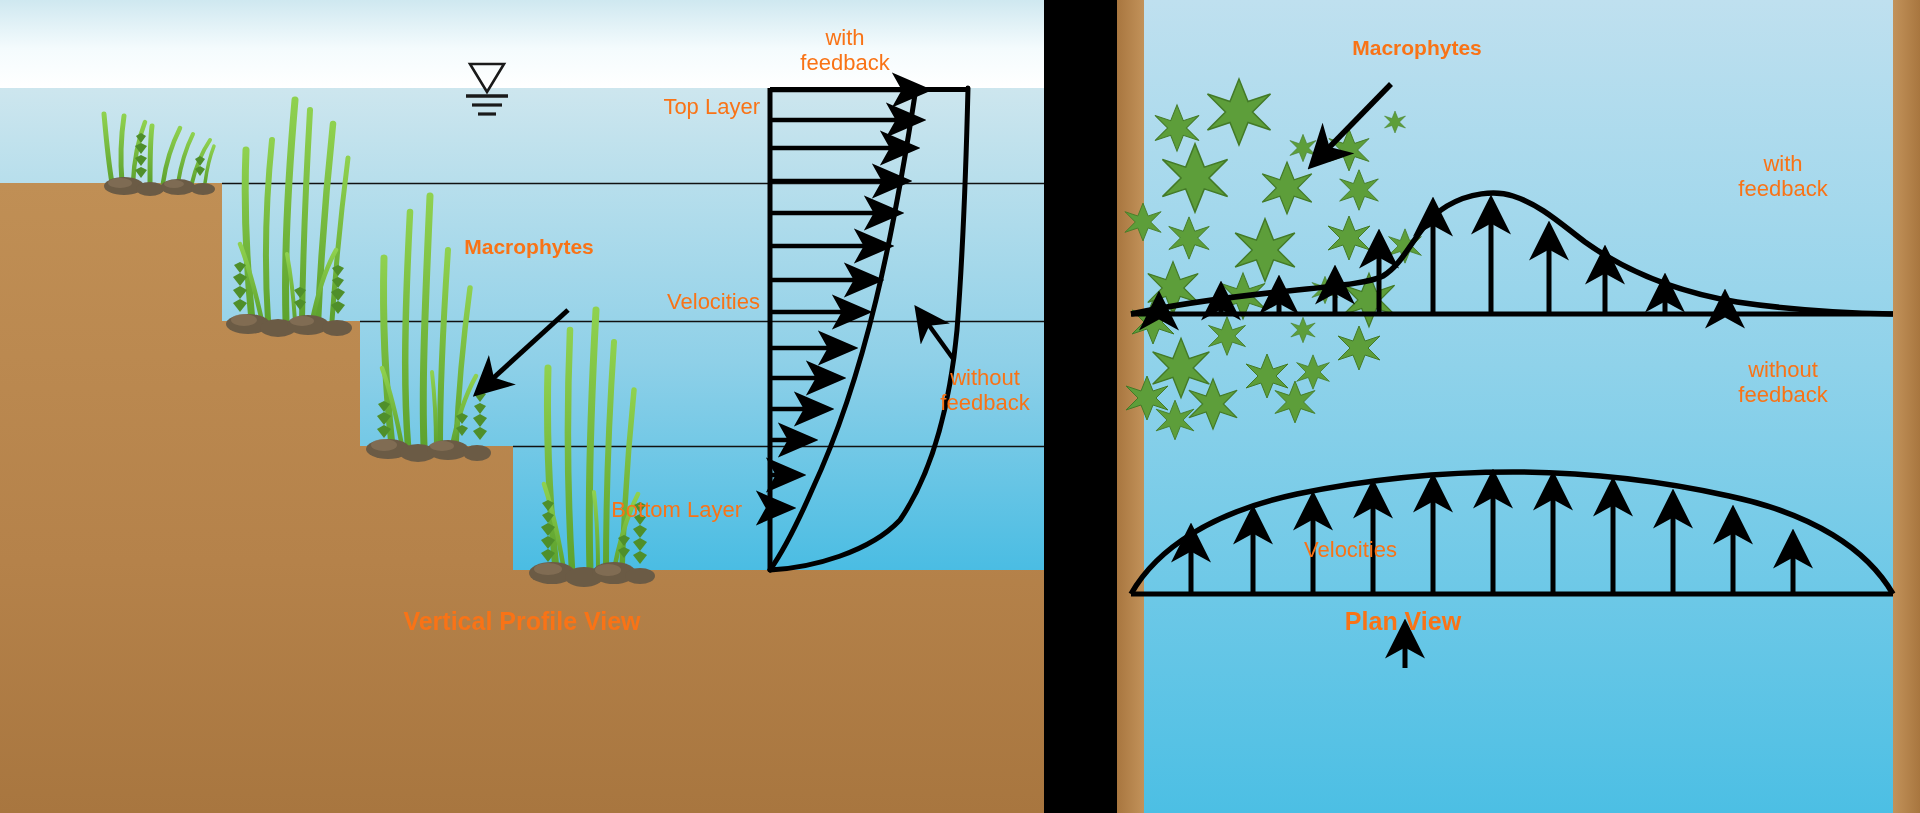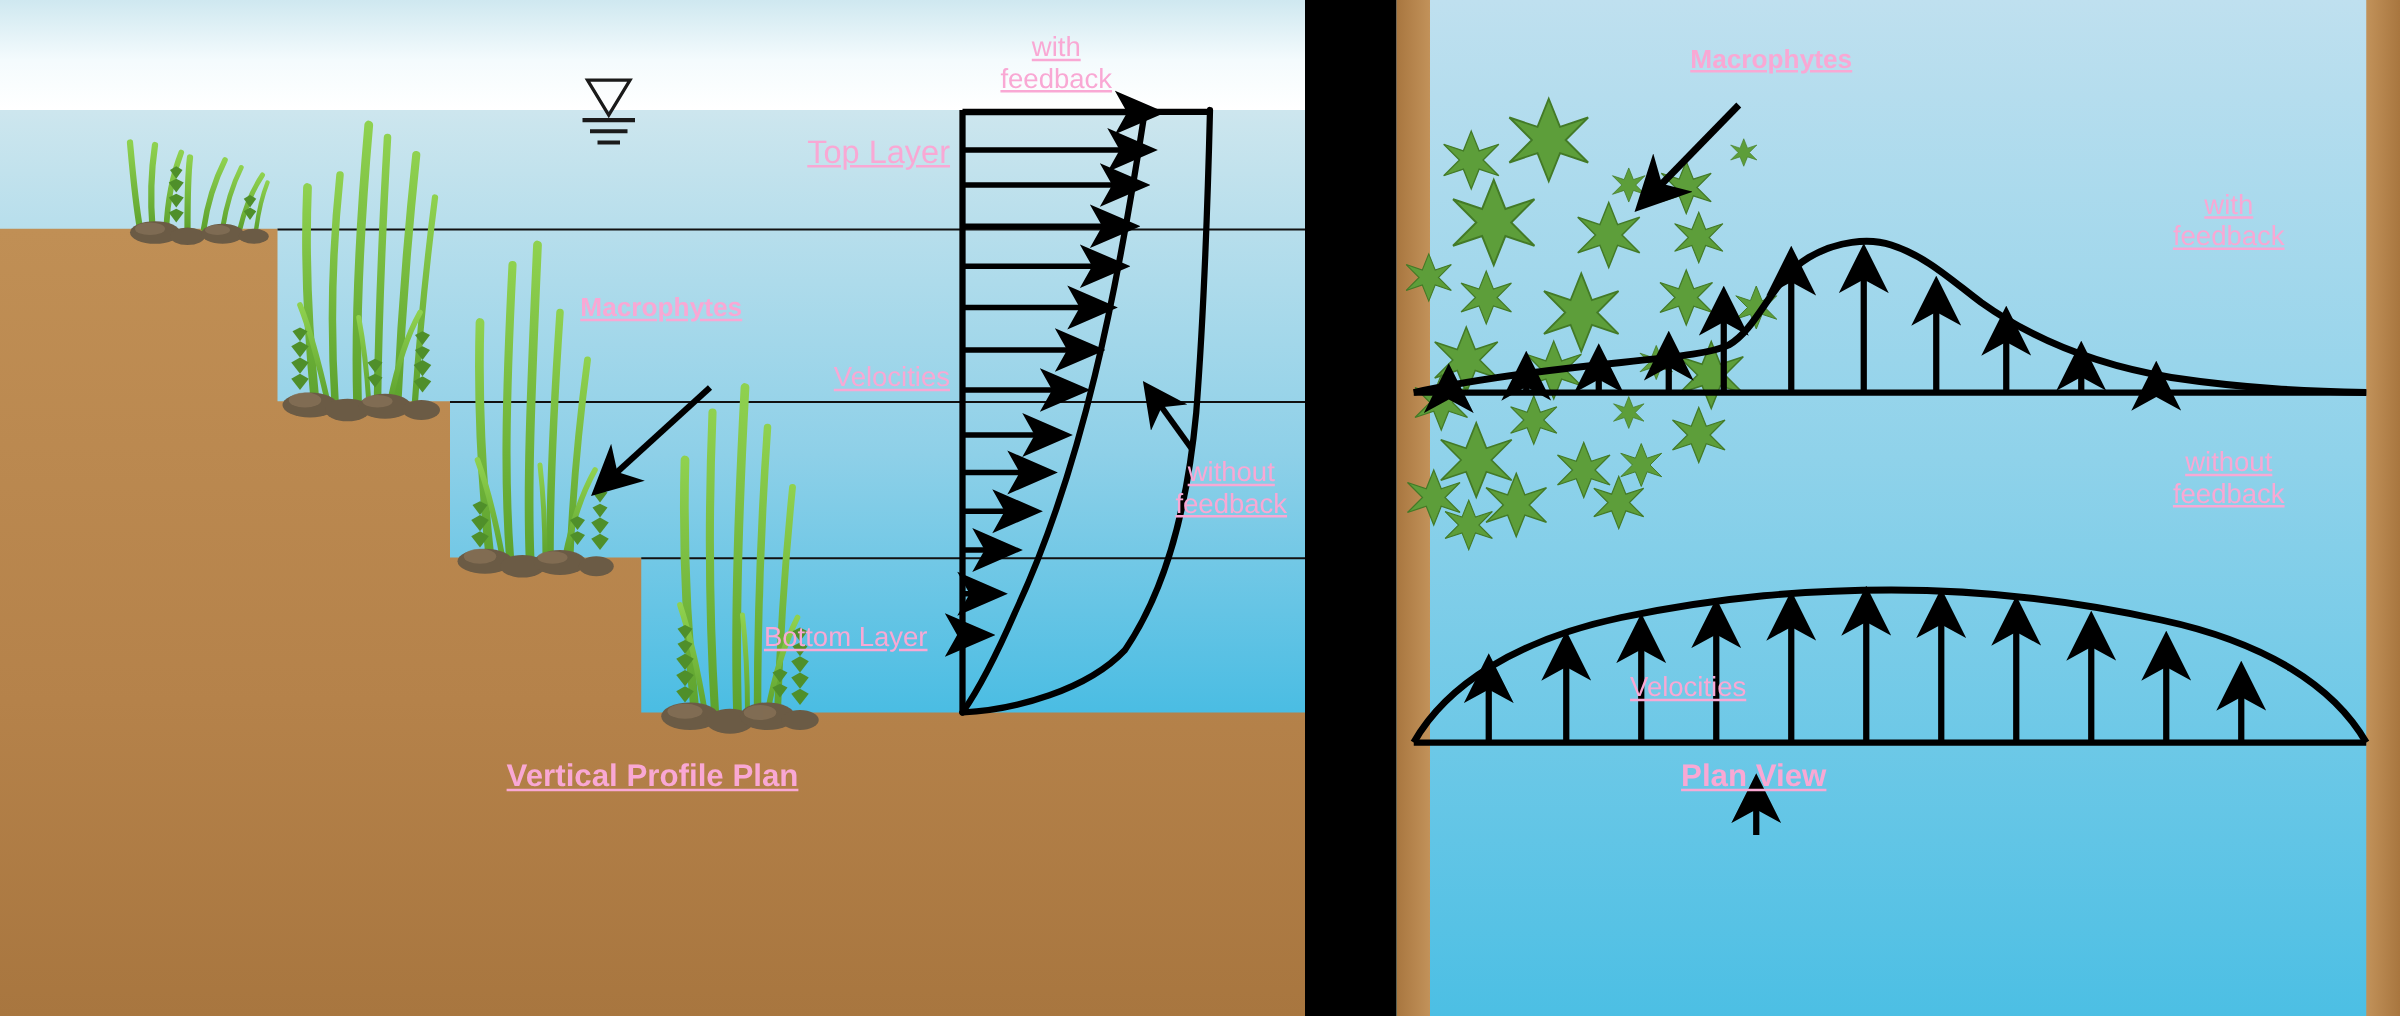--- a/index.html
+++ b/index.html
@@ -15,25 +15,24 @@
     background: #000;
   }
   .panel { position: absolute; top: 0; height: 813px; overflow: hidden; }
   #panel-vertical { left: 0; width: 1044px; }
   #panel-gap { left: 1044px; width: 73px; background: #000; }
   #panel-plan { left: 1117px; width: 803px; }
 
   svg { display: block; }
   .lbl {
     position: absolute;
-    color: #f9a8d4;
+    color: #f97316;
     white-space: pre;
     line-height: 1.12;
     pointer-events: none;
-    text-decoration: underline;
   }
   .lbl.bold { font-weight: 700; }
   .lbl.c { text-align: center; }
   .lbl.r { text-align: right; }
 </style>
 </head>
 <body>
 
 <div id="figure">
 
@@ -251,30 +250,30 @@
           <line x1="772" y1="475" x2="800" y2="475"></line>
           <line x1="772" y1="508" x2="790" y2="508"></line>
         </g>
 
         <line x1="954" y1="360" x2="918" y2="310" stroke="#000" stroke-width="4.5" marker-end="url(#bigArrow)"></line>
       </g>
     </svg>
 
     <div class="lbl c bold" style="left:404px; top:235px; width:250px; font-size:21px;">Macrophytes</div>
 
-    <div class="lbl r" style="left:470px; top:107px; width:290px; font-size:26px;">Top Layer</div>
+    <div class="lbl r" style="left:470px; top:95px; width:290px; font-size:22px;">Top Layer</div>
     <div class="lbl r" style="left:470px; top:290px; width:290px; font-size:22px;">Velocities</div>
     <div class="lbl r" style="left:432px; top:498px; width:310px; font-size:22px;">Bottom Layer</div>
 
     <div class="lbl c" style="left:760px; top:26px; width:170px; font-size:22px;">with
 feedback</div>
     <div class="lbl c" style="left:895px; top:366px; width:180px; font-size:22px;">without
 feedback</div>
 
-    <div class="lbl c bold" style="left:362px; top:607px; width:320px; font-size:25px;">Vertical Profile Plan</div>
+    <div class="lbl c bold" style="left:362px; top:607px; width:320px; font-size:25px;">Vertical Profile View</div>
   </div>
 
   <div class="panel" id="panel-gap"></div>
 
   <div class="panel" id="panel-plan">
     <svg width="803" height="813" viewBox="0 0 803 813">
       <defs>
         <linearGradient id="pWater" x1="0" y1="0" x2="0" y2="1">
           <stop offset="0%" stop-color="#bfe0ef"></stop>
           <stop offset="45%" stop-color="#8fd2ea"></stop>

